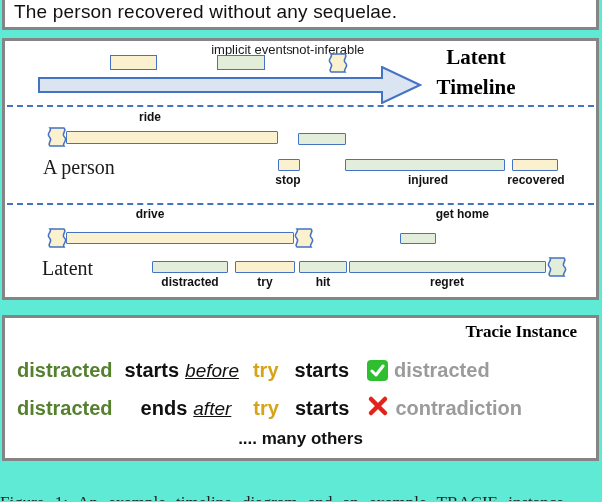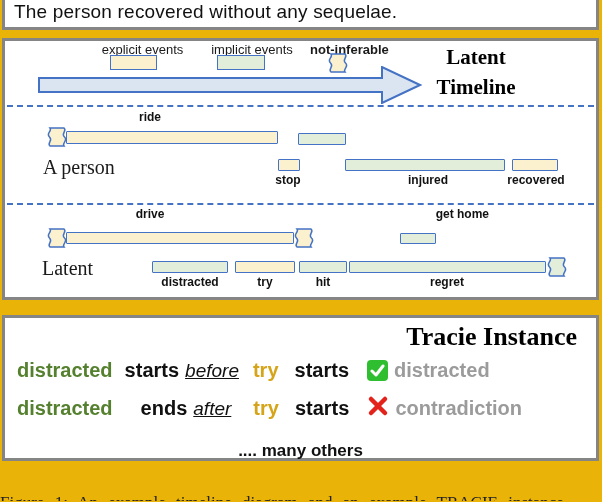--- a/index.html
+++ b/index.html
@@ -1,35 +1,35 @@
 <!DOCTYPE html>
 <html><head>
 <meta charset="utf-8">
 <style>
   html,body{margin:0;padding:0;background:#fff;}
-  .page{position:relative;width:602px;height:502px;background:#eab308;overflow:hidden;
+  .page{position:relative;width:602px;height:502px;background:#5eead4;overflow:hidden;
         font-family:"Liberation Sans",sans-serif;}
   .gbox{position:absolute;left:2px;width:597px;border:3px solid #858585;background:#fff;
         box-sizing:border-box;}
   .box-top{top:-10px;height:40px;}
   .box-timeline{top:38px;height:262px;}
   .box-instance{top:315px;height:146px;}
 
   .sentence{position:absolute;left:9px;top:8px;font-size:19px;color:#111;letter-spacing:.2px;white-space:nowrap;}
 
   
   .lg{position:absolute;top:1px;font-size:13px;color:#1a1a1a;text-align:center;white-space:nowrap;}
   .sw{position:absolute;top:14px;height:15px;border:1.5px solid #4472C4;box-sizing:border-box;}
   .sw.cream{background:#FBF1CE;}
   .sw.green{background:#E2EEDA;}
 
   .latent-title{position:absolute;left:421px;top:1px;width:100px;text-align:center;
         font-family:"Liberation Serif",serif;font-weight:bold;font-size:21px;line-height:30px;color:#000;}
   .tracie-title{position:absolute;right:19px;top:4px;font-family:"Liberation Serif",serif;
-        font-weight:bold;font-size:26px;color:#000;}
+        font-weight:bold;font-size:17px;color:#000;}
 
   .arrow-svg{position:absolute;left:33px;top:25px;}
   .dash{position:absolute;left:2px;right:2px;height:0;border-top:2px dashed #4472C4;}
 
   .evt{position:absolute;font-weight:bold;font-size:12px;color:#111;text-align:center;white-space:nowrap;}
   .actor{position:absolute;font-family:"Liberation Serif",serif;font-size:20px;color:#1a1a1a;white-space:nowrap;}
 
   .bar{position:absolute;height:12px;background:#FBF1CE;border:1.5px solid #4472C4;
        box-sizing:border-box;border-radius:1px;}
   .bar.green{background:#E2EEDA;}
@@ -43,40 +43,39 @@
   .irow{position:absolute;left:12px;display:flex;align-items:center;white-space:nowrap;
         font-weight:bold;font-size:20px;color:#111;}
   .tok{margin-right:14px;}
   .tok-green{color:#55812F;}
   .tok-orange{color:#D5A418;}
   .tok-gray{color:#9B9B9B;margin-right:0;}
   .conn{font-style:italic;font-weight:400;font-size:19px;text-decoration:underline;color:#111;}
   .check{width:21px;height:21px;background:#2FBE2F;border-radius:4px;display:flex;
          align-items:center;justify-content:center;margin-right:6px;flex:none;}
   .cross{margin-right:6px;flex:none;}
-  .more{position:absolute;left:0;width:100%;text-align:center;font-weight:bold;font-size:17px;color:#111;margin-top:12px;}
+  .more{position:absolute;left:0;width:100%;text-align:center;font-weight:bold;font-size:17px;color:#111;}
 
   .caption-clip{position:absolute;left:0;top:493px;width:602px;height:8px;overflow:hidden;}
   .caption-text{font-family:"Liberation Serif",serif;font-size:17px;color:#222;white-space:nowrap;
         word-spacing:6px;}
 </style>
 </head>
 <body>
 
 <div class="page">
 
   <div class="gbox box-top">
     <div class="sentence">The person recovered without any sequelae.</div>
   </div>
 
   <div class="gbox box-timeline">
 
-    <div class="lg" style="left:92px;width:91px;">explicit events</div>
     <div class="lg" style="left:202px;width:90px;">implicit events</div>
-    <div class="lg" style="left:305px;width:62px;font-weight:bold;">not-inferable</div>
+    <div class="lg" style="left:287px;width:62px;">not-inferable</div>
     <div class="sw cream" style="left:105px;width:47px;"></div>
     <div class="sw green" style="left:212px;width:48px;"></div>
     <svg class="cap cream" style="left:320px;top:12px;" viewBox="0 0 26 20">
       <path d="M6 1 H20 C23.5 4 16.5 6.5 20.5 10 C24.5 13.5 17.5 16 20 19 H6 C2.5 16 9.5 13.5 5.5 10 C1.5 6.5 8.5 4 6 1 Z"></path>
     </svg>
 
     <div class="latent-title">
       <div>Latent</div>
       <div>Timeline</div>
     </div>

